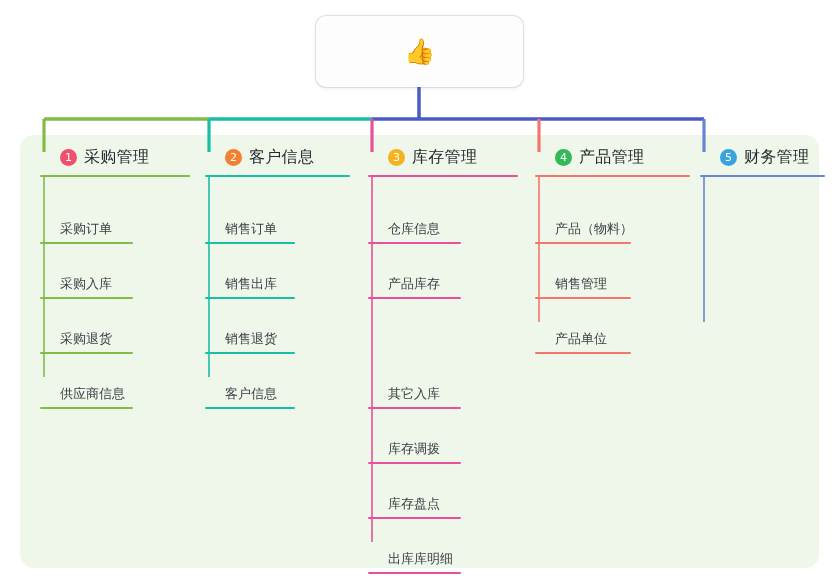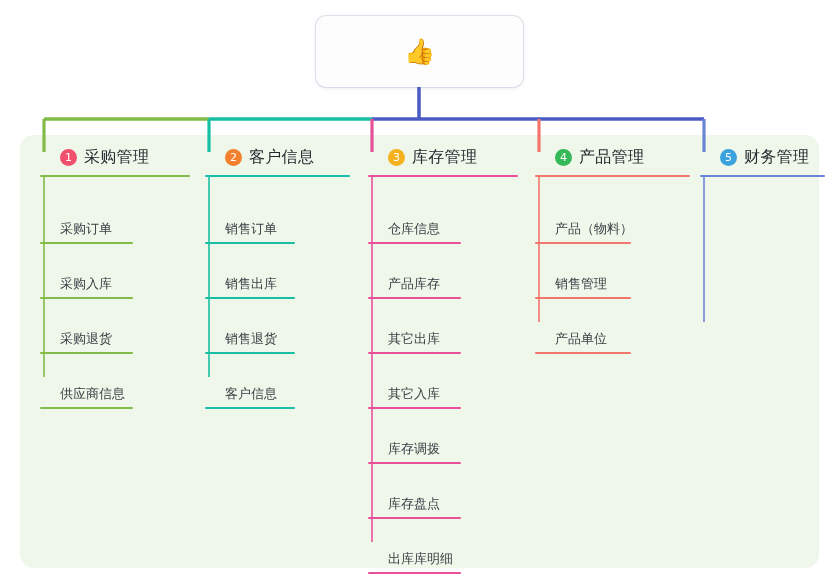--- a/index.html
+++ b/index.html
@@ -219,24 +219,20 @@
       <div class="head-rule" style="background: rgb(232, 80, 154); width: 150px;"></div>
       <div class="leaves" style="height: 385px;">
         <div class="leaf" style="top: 99px; left: 0px;">
           <span class="leaf-label">产品库存</span>
           <div class="leaf-rule" style="background: rgb(232, 80, 154); width: 93px;"></div>
         </div>
         <div class="leaf" style="top: 44px; left: 0px;">
           <span class="leaf-label">仓库信息</span>
           <div class="leaf-rule" style="background: rgb(232, 80, 154); width: 93px;"></div>
         </div>
-        <div class="leaf" style="top: 154px; left: 0px;">
-          <span class="leaf-label">其它出库</span>
-          <div class="leaf-rule" style="background: rgb(232, 80, 154); width: 93px;"></div>
-        </div>
         <div class="leaf" style="top: 209px; left: 0px;">
           <span class="leaf-label">其它入库</span>
           <div class="leaf-rule" style="background: rgb(232, 80, 154); width: 93px;"></div>
         </div>
         <div class="leaf" style="top: 264px; left: 0px;">
           <span class="leaf-label">库存调拨</span>
           <div class="leaf-rule" style="background: rgb(232, 80, 154); width: 93px;"></div>
         </div>
         <div class="leaf" style="top: 319px; left: 0px;">
           <span class="leaf-label">库存盘点</span>

